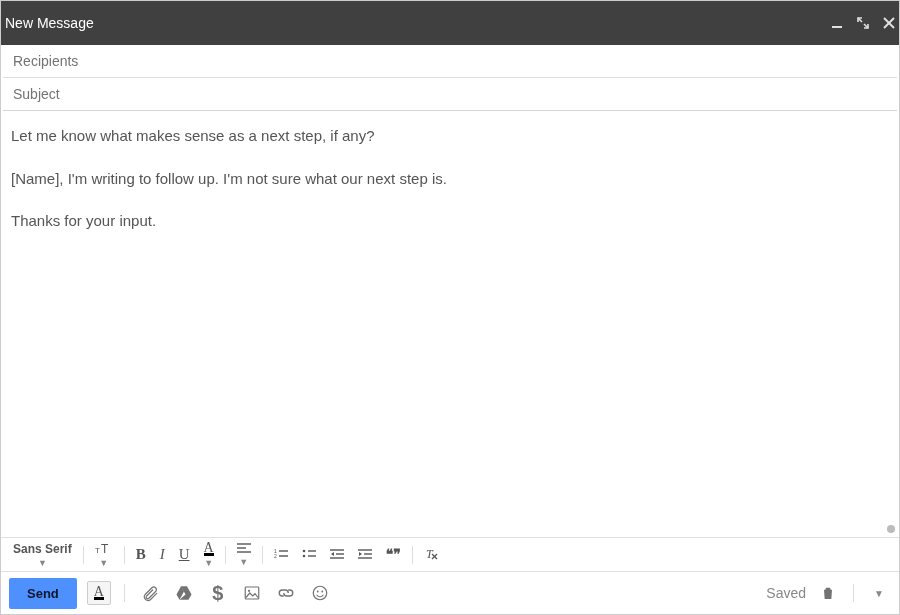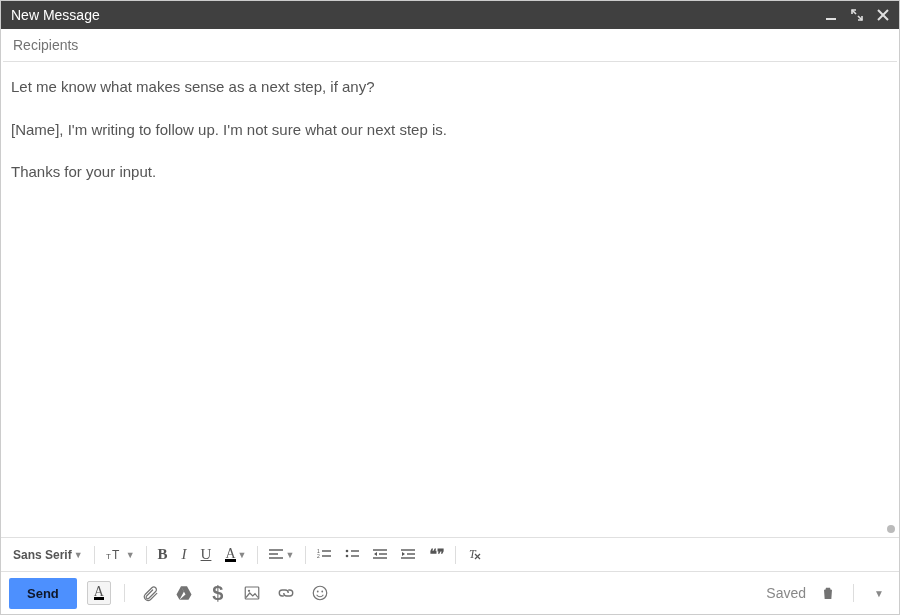--- a/index.html
+++ b/index.html
@@ -1,30 +1,30 @@
 <!DOCTYPE html>
 <html><head>
 <meta charset="utf-8">
 <style>
   * { box-sizing: border-box; margin: 0; padding: 0; }
   html, body { width: 900px; height: 615px; font-family: Arial, Helvetica, sans-serif; background: #fff; overflow: hidden; }
   .window { width: 900px; height: 615px; display: flex; flex-direction: column; border: 1px solid #ccc; }
-  .titlebar { background: #404040; color: #fff; height: 28px; display: flex; align-items: center; padding: 0 10px; font-size: 14px; }
+  .titlebar { background: #404040; color: #fff; height: 44px; display: flex; align-items: center; padding: 0 4px; font-size: 14px; }
   .titlebar-title { flex: 1; }
   .titlebar-actions { display: flex; gap: 14px; align-items: center; }
   .titlebar-actions span { color: #e0e0e0; cursor: pointer; font-size: 14px; display: inline-flex; align-items: center; }
   .titlebar-actions svg { display: block; }
   .field-row { border-bottom: 1px solid #e0e0e0; padding: 8px 10px; color: #737373; font-size: 14px; margin: 0 2px; }
   .field-row.subject { border-bottom-color: #d4d4d4; }
   .body-area { flex: 1; padding: 14px 10px; font-size: 15px; color: #555; line-height: 1.5; overflow-y: auto; border-bottom: 1px solid #e0e0e0; position: relative; }
   .body-area p { margin-bottom: 20px; }
   .body-area p.sig { color: #333; }
   .grip { position: absolute; right: 4px; bottom: 4px; width: 8px; height: 8px; border-radius: 50%; background: #bbb; }
   .format-toolbar { display: flex; align-items: center; padding: 4px 6px; gap: 2px; border-bottom: 1px solid #e0e0e0; background: #fff; height: 34px; }
-  .fmt-btn { color: #555; font-size: 13px; padding: 4px 6px; cursor: pointer; display: inline-flex; align-items: center; gap: 2px; border-radius: 2px; }
+  .fmt-btn { color: #555; font-size: 13px; padding: 4px 6px; cursor: pointer; display: inline-flex; align-items: center; gap: 2px; border-radius: 2px; flex-direction: column; }
   .fmt-sep { width: 1px; height: 18px; background: #ddd; margin: 0 3px; }
   .caret { font-size: 9px; color: #888; }
   .font-label { font-size: 12px; color: #555; font-weight: bold; }
   .action-bar { display: flex; align-items: center; padding: 6px 8px; gap: 10px; height: 42px; background: #fff; }
   .send-btn { background: #4d90fe; color: #0f172a; font-size: 13px; font-weight: bold; border: none; padding: 8px 18px; cursor: pointer; border-radius: 2px; }
   .tool-icon { color: #737373; cursor: pointer; width: 24px; height: 24px; display: inline-flex; align-items: center; justify-content: center; }
   .tool-icon svg { display: block; }
   .action-right { margin-left: auto; display: flex; align-items: center; gap: 10px; }
   .saved-label { color: #888; font-size: 14px; }
   .icon-box.active { border: 1px solid #ccc; background: #f5f5f5; border-radius: 2px; padding: 3px 4px; }
@@ -55,20 +55,23 @@
             <line x1="1" y1="1" x2="11" y2="11" stroke="#e0e0e0" stroke-width="2"></line>
             <line x1="11" y1="1" x2="1" y2="11" stroke="#e0e0e0" stroke-width="2"></line>
           </svg>
       </span>
     </div>
   </div>
 
   <div class="field-row">
     <span>Recipients</span>
   </div>
+  <div class="field-row subject">
+    <span>Subject</span>
+  </div>
 
   <div class="body-area">
     <p>Let me know what makes sense as a next step, if any?</p>
     <p>[Name], I'm writing to follow up. I'm not sure what our next step is.</p>
     <p>Thanks for your input.</p>
     <div class="grip"></div>
   </div>
 
   <div class="format-toolbar">
     <span class="fmt-btn">

